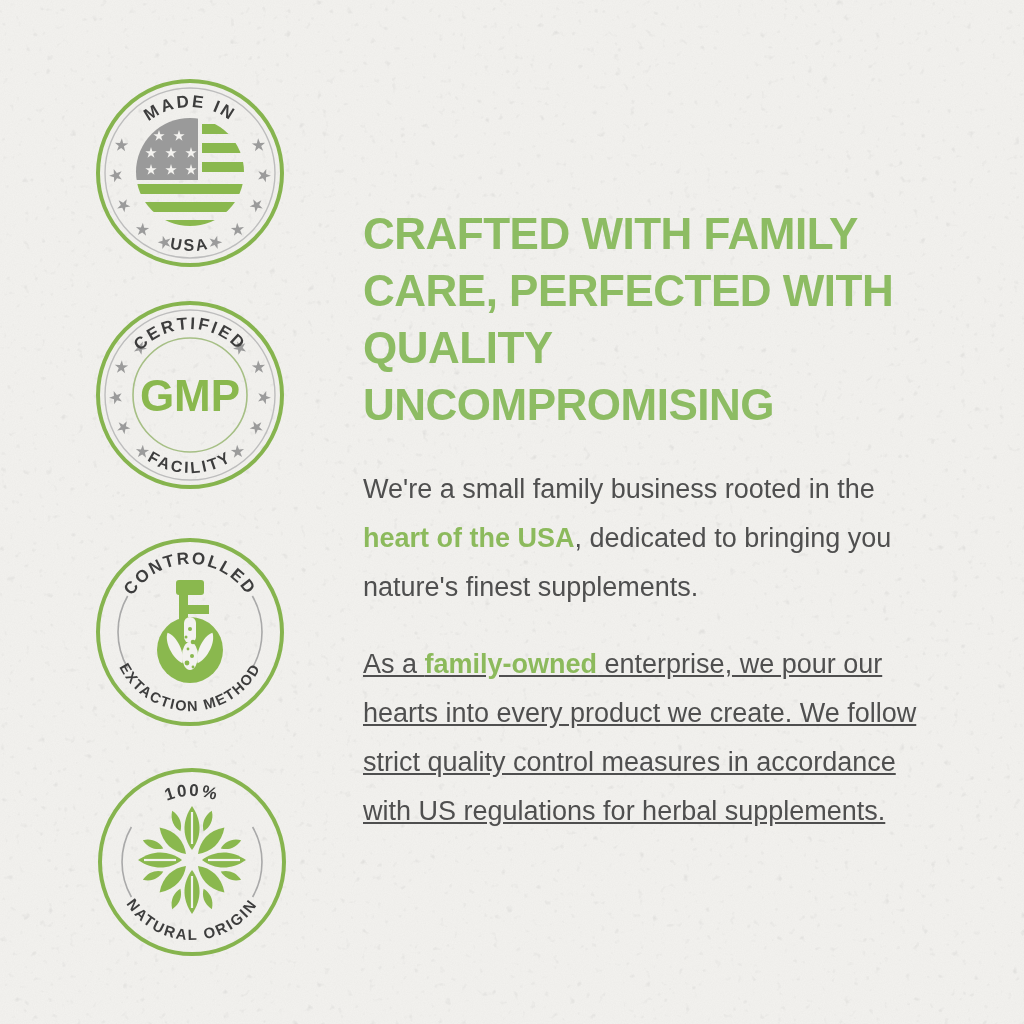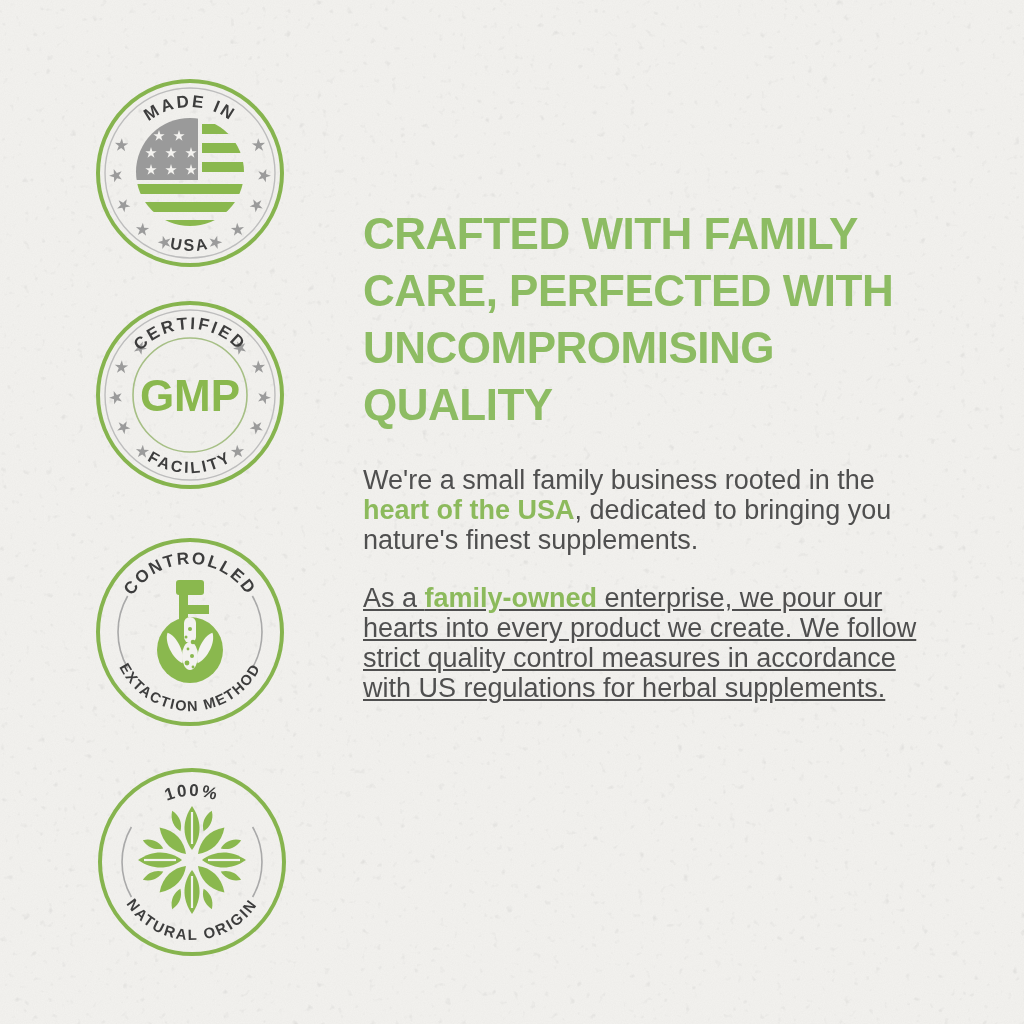--- a/index.html
+++ b/index.html
@@ -20,21 +20,21 @@
   .heading{
     color:#8dbc63;
     font-weight:bold;
     font-size:44px;
     line-height:57px;
     letter-spacing:-0.5px;
   }
   .bodycopy{
     color:#4f4f4f;
     font-size:27px;
-    line-height:30px;
+    line-height:49px;
     width:560px;
   }
   .para-1{margin-top:32px;}
   .para-2{margin-top:28px;text-decoration:underline;}
   .accent{color:#8cba5c;font-weight:bold;}
   svg text{font-family:"Liberation Sans", sans-serif;}
 </style>
 </head>
 <body>
 
@@ -223,20 +223,20 @@
         <line x1="0" y1="16" x2="0" y2="48"></line>
         <line x1="-16" y1="0" x2="-48" y2="0"></line>
       </g>
     </g>
   </svg>
 
   <div class="content">
     <div class="heading">
       <div>CRAFTED WITH FAMILY</div>
       <div>CARE, PERFECTED WITH</div>
+      <div>QUALITY</div>
       <div>UNCOMPROMISING</div>
-      <div>QUALITY</div>
     </div>
     <p class="bodycopy para-1"><span>We're a small family business rooted in the </span><span class="accent">heart of the USA</span><span>, dedicated to bringing you nature's finest supplements.</span></p>
     <p class="bodycopy para-2"><span>As a </span><span class="accent">family-owned</span><span> enterprise, we pour our hearts into every product we create. We follow strict quality control measures in accordance with US regulations for herbal supplements.</span></p>
   </div>
 
 </div>
 
 </body></html>

